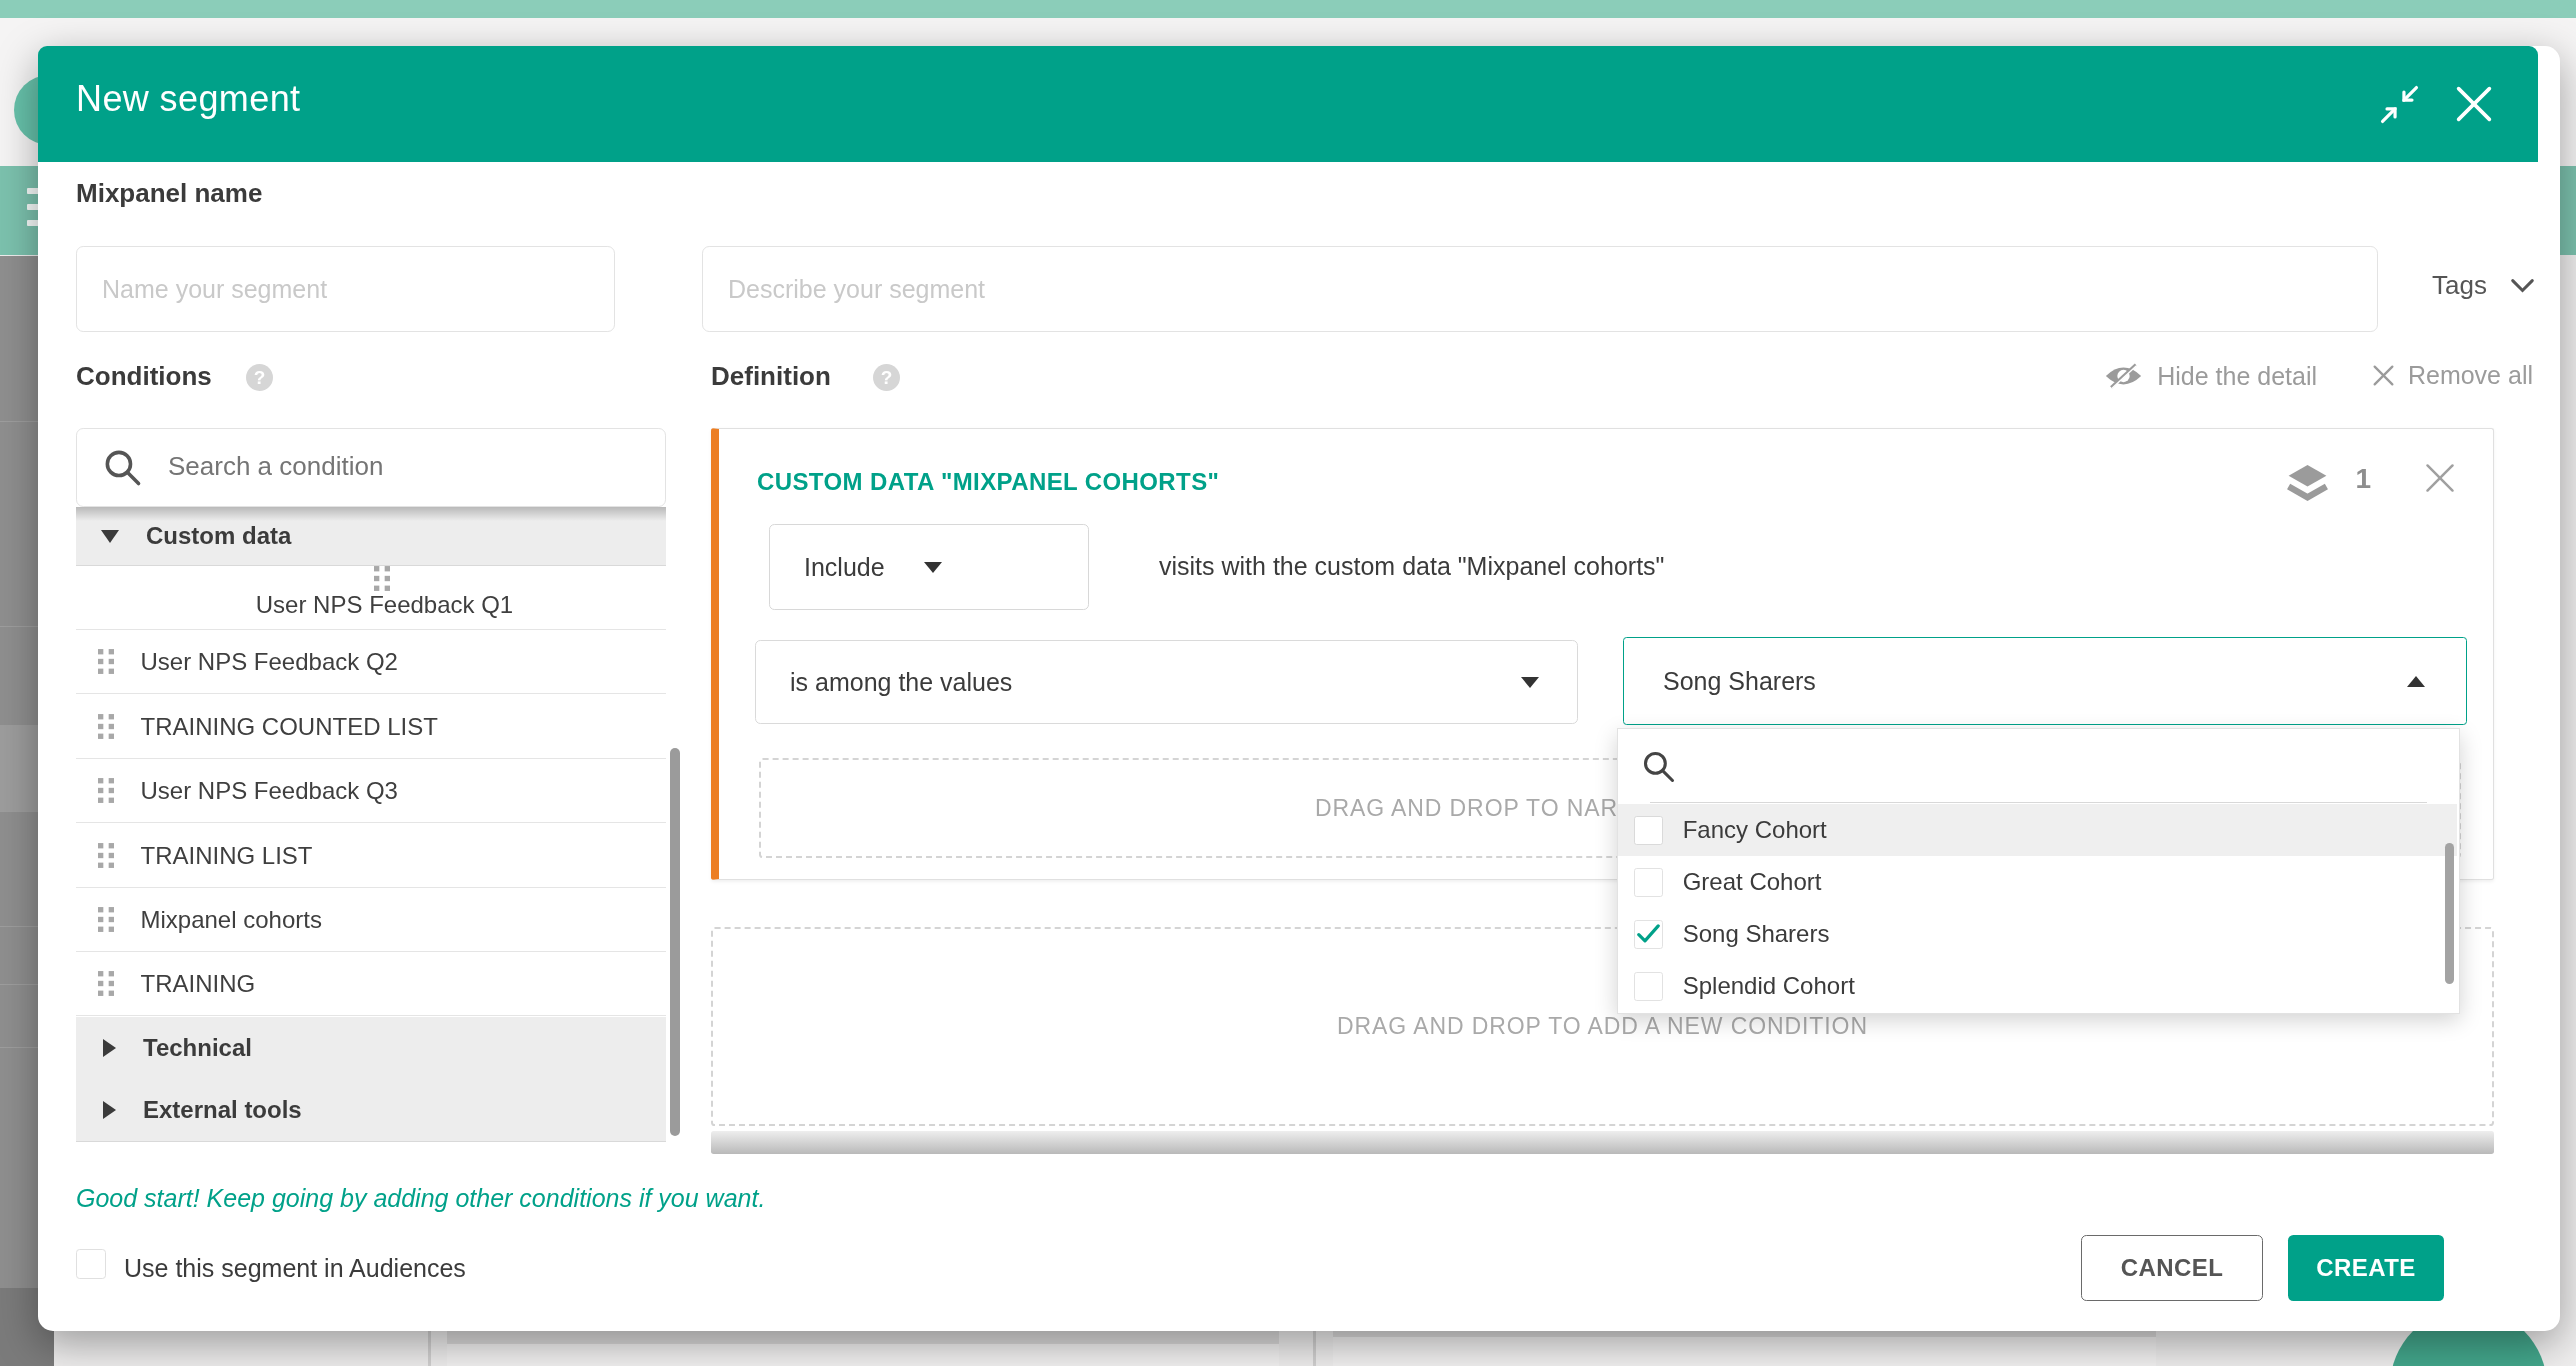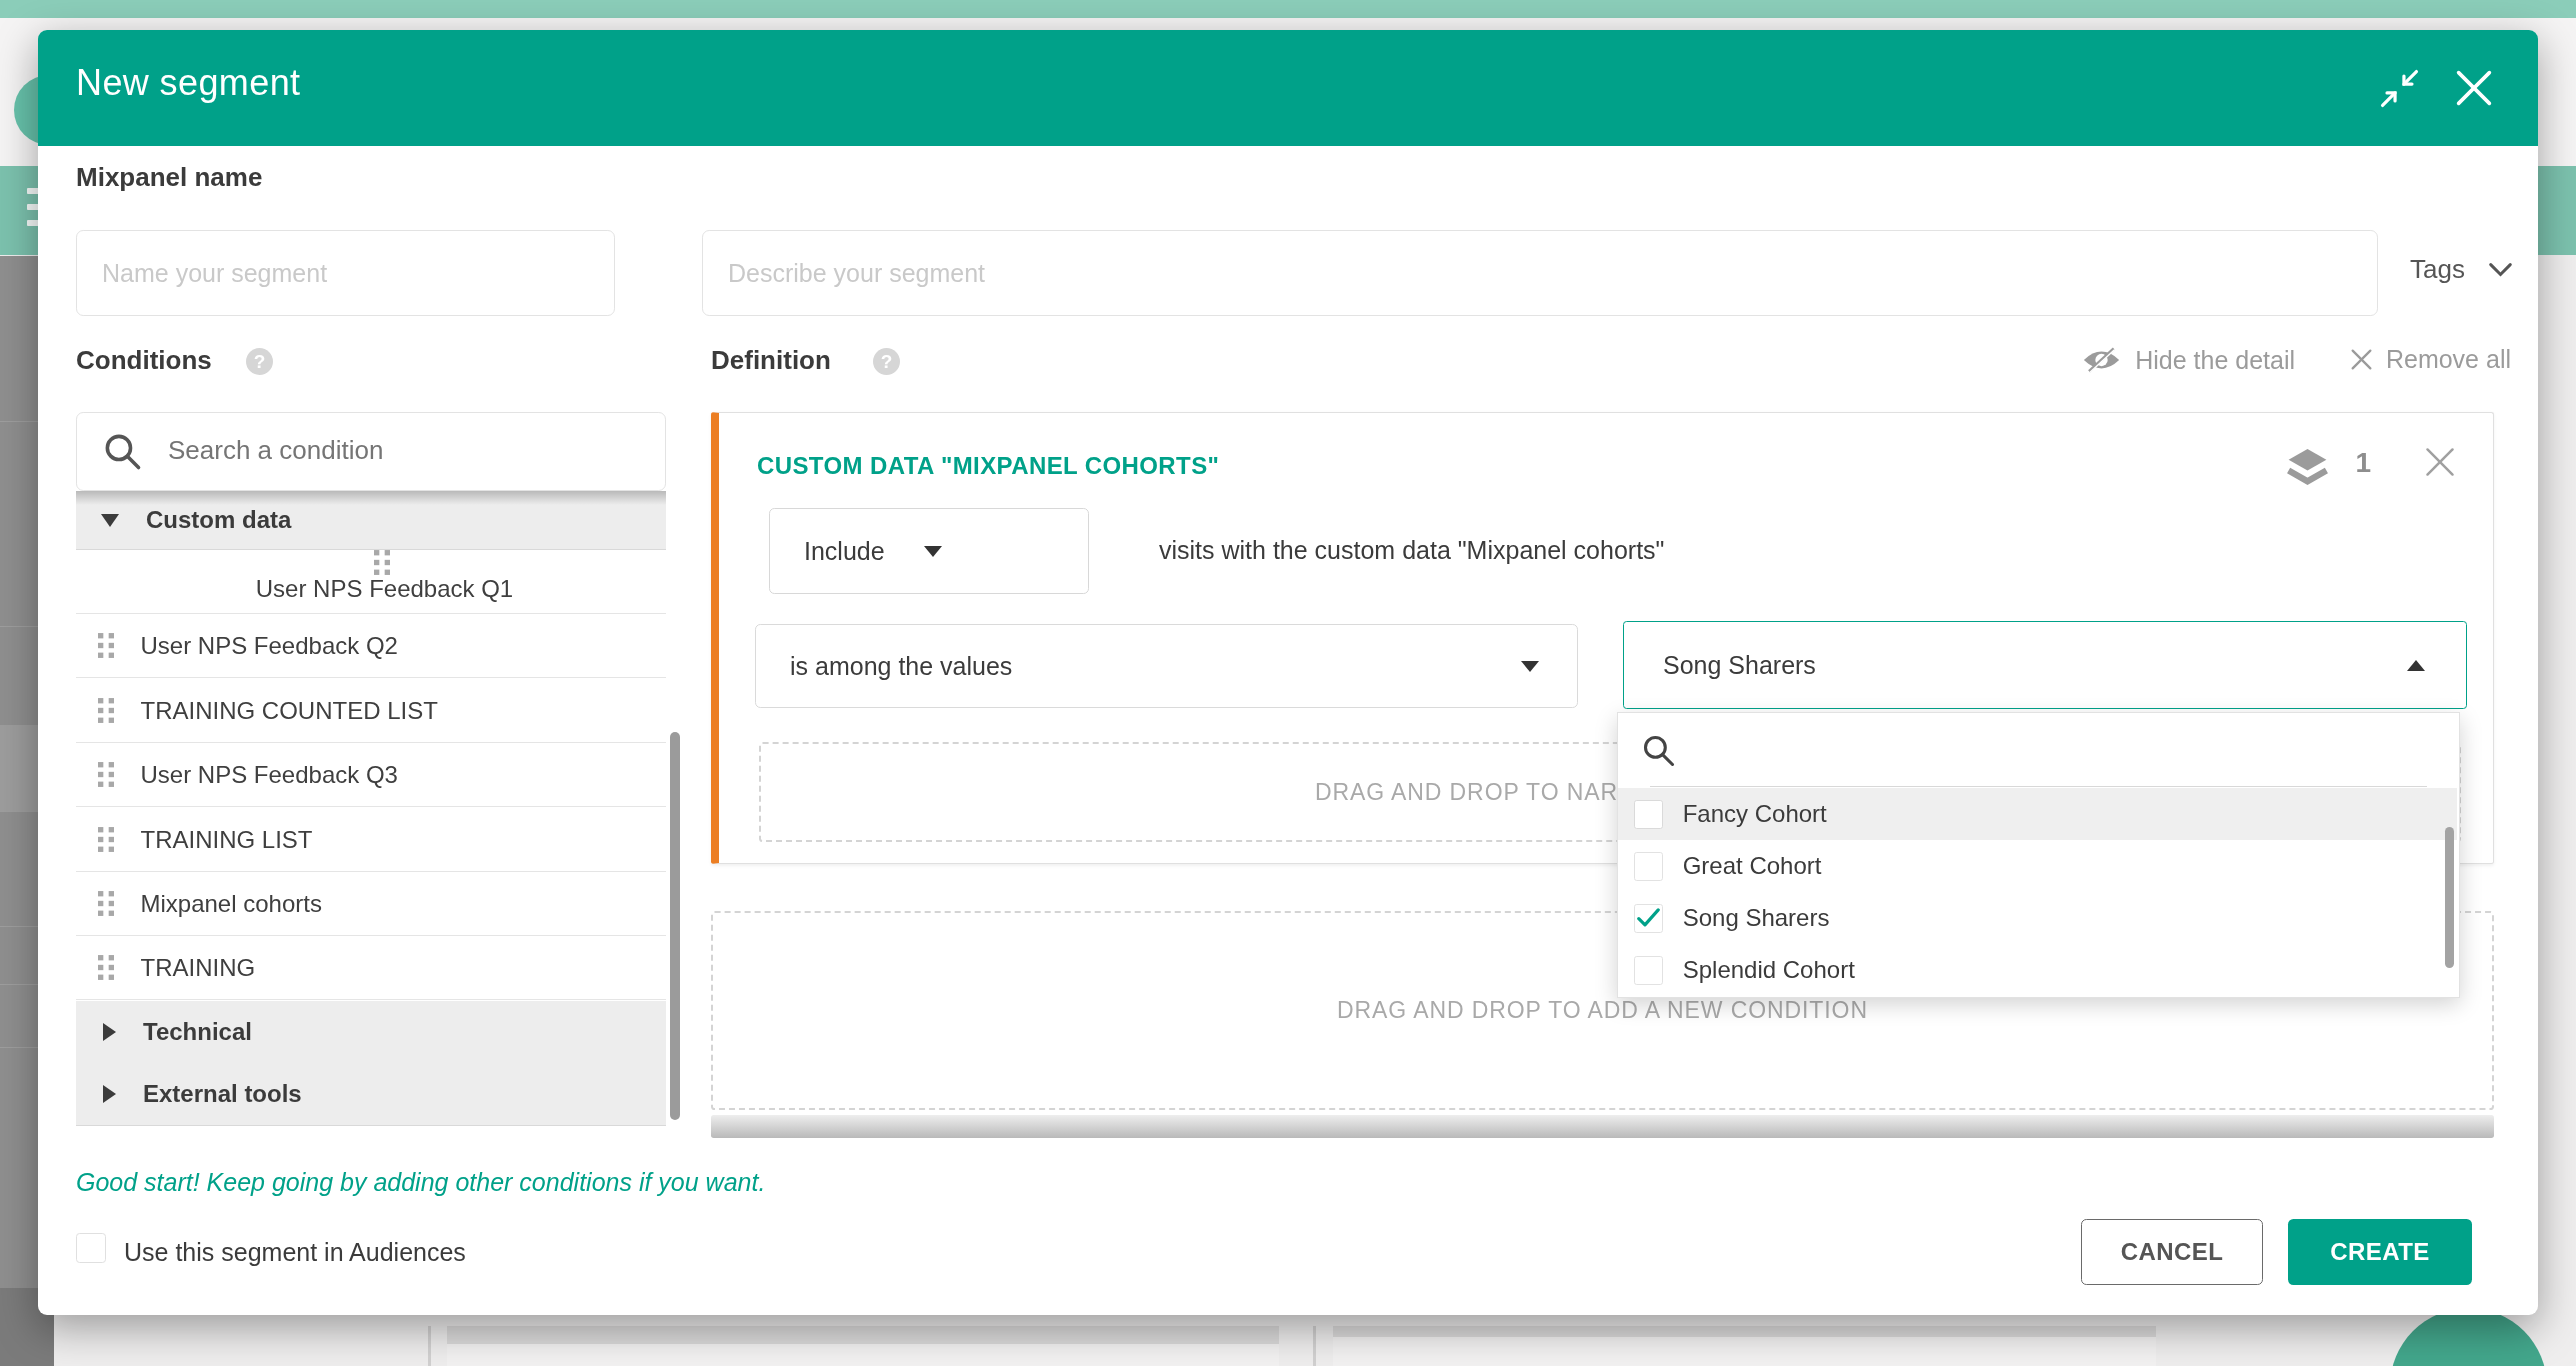--- a/index.html
+++ b/index.html
@@ -13,22 +13,22 @@
   .bg-burger span{display:block;width:36px;height:6.3px;background:rgba(255,255,255,.95);margin-bottom:9.8px;border-radius:0.9px;}
   .bg-side{left:0;top:256px;width:54px;height:1111px;background:#8f8f8f;}
   .bg-side .sep{position:absolute;left:0;width:100%;height:0.9px;background:rgba(255,255,255,.14);}
   .bg-side .active{position:absolute;left:0;top:469px;width:100%;height:86px;background:#9d9d9d;}
   .bg-side .dark{position:absolute;left:0;top:1032px;width:100%;height:79px;background:#7b7b7b;}
   .bg-card-h{background:#dcdbdb;}
   .bg-card-b{background:#f3f2f2;}
   .bg-divider{background:#d2d1d1;}
   .bg-fab{left:2390px;top:1308px;width:157px;height:157px;border-radius:50%;background:#43a78c;}
   
-  .modal{left:38px;top:30px;width:2500px;height:1285px;background:#fff;border-radius:9px;
-    box-shadow:0 12.5px 41px rgba(0,0,0,.35);z-index:20;}
+  .modal{left:38px;top:46px;width:2500px;height:1285px;background:#fff;border-radius:15px;
+    box-shadow:0 12.5px 41px rgba(0,0,0,.35);z-index:20;padding-left:22px;}
   .modal-header{left:0;top:0;width:2500px;height:116px;background:#00a189;border-radius:9px 9px 0 0;}
   .modal-title{left:38px;top:32px;color:#fff;font-size:36px;font-weight:400;letter-spacing:0.4px;}
   .hicon{cursor:pointer;}
   .label{color:#3b3b3b;font-size:26px;font-weight:700;}
   .input{background:#fff;border:1.8px solid #e3e3e3;border-radius:7.2px;box-sizing:border-box;
     font-size:25px;color:#444;padding:0 25px;outline:none;}
   .input::placeholder{color:#c9c9c9;}
   .help{display:inline-block;width:27px;height:27px;border-radius:50%;background:#d6d6d6;color:#fff;
     font-size:19px;font-weight:700;text-align:center;line-height:27px;}
   .gray-act{color:#9b9b9b;font-size:25px;display:flex;align-items:center;gap:12.5px;cursor:pointer;}
@@ -69,21 +69,21 @@
   .cbx{width:29px;height:29px;border:1.8px solid #e2e2e2;border-radius:2.7px;background:#fff;box-sizing:border-box;
     margin-left:16px;flex:0 0 auto;display:flex;align-items:center;justify-content:center;}
   .panel-divider{position:absolute;left:32px;right:32px;top:73px;height:0.9px;background:#d8d8d8;}
   
   .goodstart{left:38px;top:1138px;color:#00a189;font-size:25px;font-style:italic;}
   .foot-cbx{left:38px;top:1203px;width:30px;height:30px;border:1.8px solid #e0e0e0;border-radius:3.6px;background:#fff;box-sizing:border-box;cursor:pointer;}
   .foot-lbl{left:86px;top:1208px;font-size:25px;color:#3b3b3b;}
   .btn{position:absolute;top:1189px;height:66px;border-radius:5.4px;font-size:24px;font-weight:700;
     display:flex;align-items:center;justify-content:center;cursor:pointer;box-sizing:border-box;letter-spacing:0.4px;}
   .btn-cancel{left:2043px;width:182px;background:#fff;border:1.8px solid #6a6a6a;color:#555;}
-  .btn-create{left:2250px;width:184px;background:#00a189;color:#fff;}
+  .btn-create{left:2250px;width:156px;background:#00a189;color:#fff;}
 </style>
 </head>
 <body>
 
 <div class="abs bg-topstrip"></div>
 <div class="abs bg-header">
   <div class="abs bg-logo"></div>
 </div>
 <div class="abs bg-tealband">
   <div class="abs bg-burger" style="left:27px;top:21.5px;">

